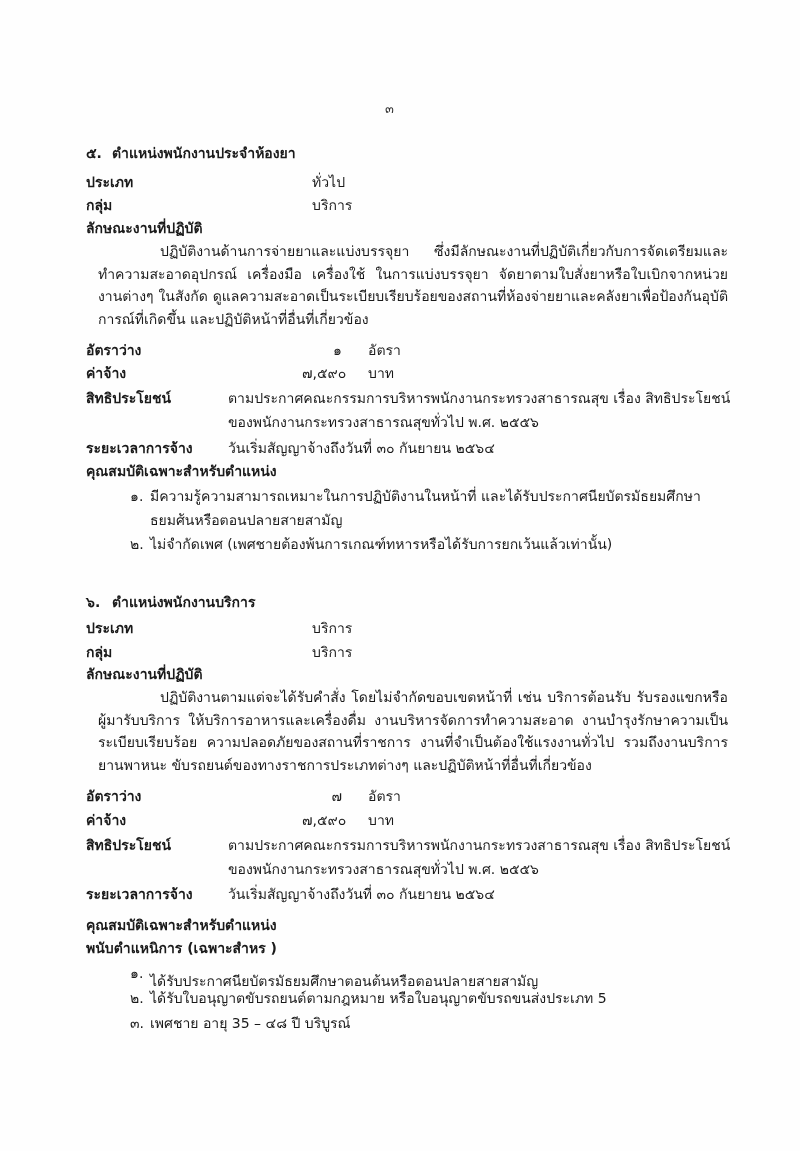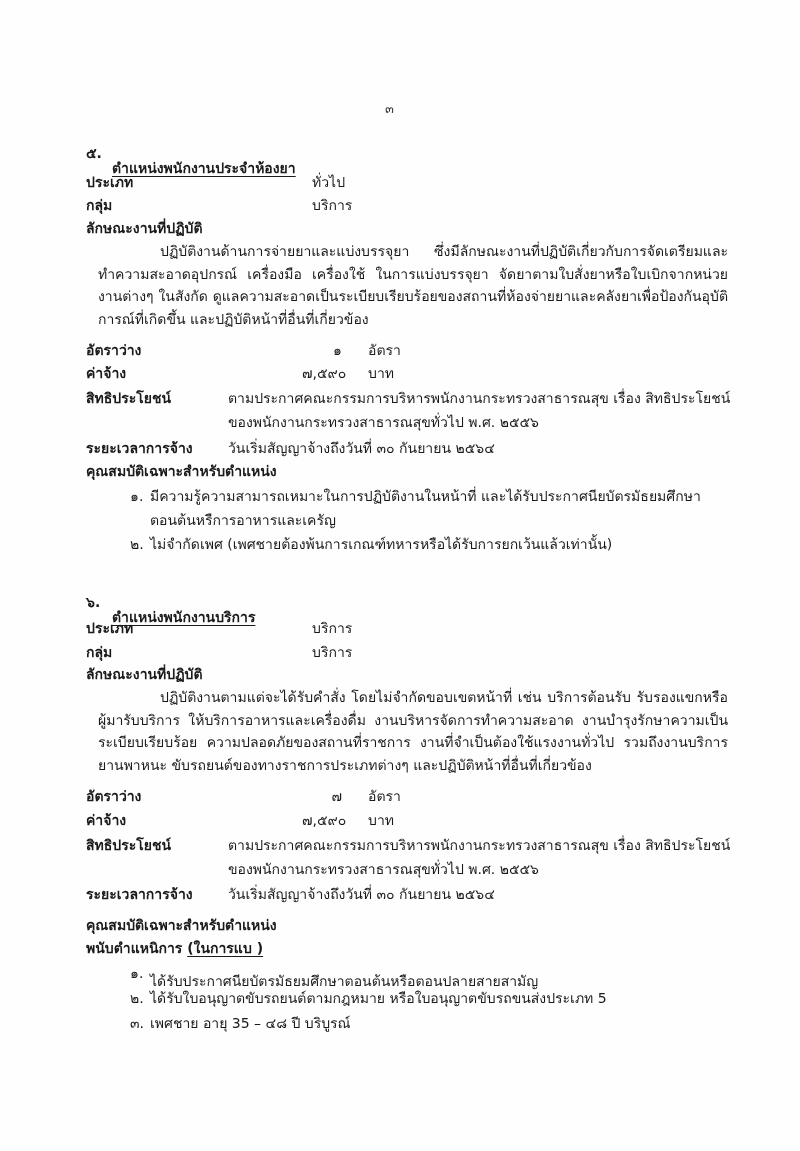--- a/index.html
+++ b/index.html
@@ -4,21 +4,21 @@
   <style>
     html, body { margin: 0; padding: 0; background: #ffffff; }
     body {
       width: 800px; height: 1151px; position: relative; overflow: hidden;
       font-family: "DejaVu Sans", "Liberation Sans", sans-serif;
       font-size: 14px; color: #1a1a1a;
     }
     .page { position: absolute; left: 0; top: 0; width: 800px; height: 1151px; background: #fefefe; }
     .ln { position: absolute; white-space: nowrap; line-height: 20px; }
     .b { font-weight: bold; }
-    .u { text-decoration: underline; text-underline-offset: 3px; margin-top: 15px; }
+    .u { text-underline-offset: 3px; }
     .pageno { left: 385px; top: 99px; font-size: 13px; color: #333; }
     .para { position: absolute; left: 98px; width: 630px; line-height: 22.6px; text-align: justify; }
     .para .first { display: inline-block; width: 62px; }
     .num { text-align: right; width: 40px; }
   </style>
 </head>
 <body>
 
 <div class="page">
 
@@ -49,21 +49,21 @@
     <div class="ln" style="left:228px; top:388px;">ตามประกาศคณะกรรมการบริหารพนักงานกระทรวงสาธารณสุข เรื่อง สิทธิประโยชน์</div>
     <div class="ln" style="left:228px; top:412px;">ของพนักงานกระทรวงสาธารณสุขทั่วไป พ.ศ. ๒๕๕๖</div>
 
     <div class="ln b" style="left:86px; top:438px;">ระยะเวลาการจ้าง</div>
     <div class="ln" style="left:228px; top:438px;">วันเริ่มสัญญาจ้างถึงวันที่ ๓๐ กันยายน ๒๕๖๔</div>
 
     <div class="ln b" style="left:86px; top:461px;">คุณสมบัติเฉพาะสำหรับตำแหน่ง</div>
 
     <div class="ln" style="left:130px; top:486px;">๑.</div>
     <div class="ln" style="left:150px; top:486px;">มีความรู้ความสามารถเหมาะในการปฏิบัติงานในหน้าที่ และได้รับประกาศนียบัตรมัธยมศึกษา</div>
-    <div class="ln" style="left:150px; top:510px;">ตอนต้นหรืการอาหารและเครัญ</div>
+    <div class="ln" style="left:150px; top:510px;">ธยมศ้นหรือตอนปลายสายสามัญ</div>
 
     <div class="ln" style="left:130px; top:534px;">๒.</div>
     <div class="ln" style="left:150px; top:534px;">ไม่จำกัดเพศ (เพศชายต้องพ้นการเกณฑ์ทหารหรือได้รับการยกเว้นแล้วเท่านั้น)</div>
   </div>
 
   <div>
     <div class="ln b" style="left:86px; top:592px;">๖.</div>
     <div class="ln b u" style="left:112px; top:592px;text-align:right;">ตำแหน่งพนักงานบริการ</div>
 
     <div class="ln b" style="left:86px; top:618px;">ประเภท</div>
@@ -84,21 +84,21 @@
     <div class="ln" style="left:368px; top:810px;">บาท</div>
 
     <div class="ln b" style="left:86px; top:835px;">สิทธิประโยชน์</div>
     <div class="ln" style="left:228px; top:835px;">ตามประกาศคณะกรรมการบริหารพนักงานกระทรวงสาธารณสุข เรื่อง สิทธิประโยชน์</div>
     <div class="ln" style="left:228px; top:859px;">ของพนักงานกระทรวงสาธารณสุขทั่วไป พ.ศ. ๒๕๕๖</div>
 
     <div class="ln b" style="left:86px; top:884px;">ระยะเวลาการจ้าง</div>
     <div class="ln" style="left:228px; top:884px;">วันเริ่มสัญญาจ้างถึงวันที่ ๓๐ กันยายน ๒๕๖๔</div>
 
     <div class="ln b" style="left:86px; top:915px;">คุณสมบัติเฉพาะสำหรับตำแหน่ง</div>
-    <div class="ln b" style="left:86px; top:938px;"><span>พนับตำแหนิการ </span><span class="u">(ในการแบ )</span></div>
+    <div class="ln b" style="left:86px; top:938px;"><span>พนับตำแหนิการ </span><span class="u">(เฉพาะสำหร )</span></div>
 
     <div class="ln" style="left:130px; top:963px;">๑.</div>
     <div class="ln" style="left:150px; top:971px;">ได้รับประกาศนียบัตรมัธยมศึกษาตอนต้นหรือตอนปลายสายสามัญ</div>
 
     <div class="ln" style="left:130px; top:988px;">๒.</div>
     <div class="ln" style="left:150px; top:988px;">ได้รับใบอนุญาตขับรถยนต์ตามกฎหมาย หรือใบอนุญาตขับรถขนส่งประเภท  5</div>
 
     <div class="ln" style="left:130px; top:1013px;">๓.</div>
     <div class="ln" style="left:150px; top:1013px;">เพศชาย อายุ 35 – ๔๘ ปี บริบูรณ์</div>
   </div>

